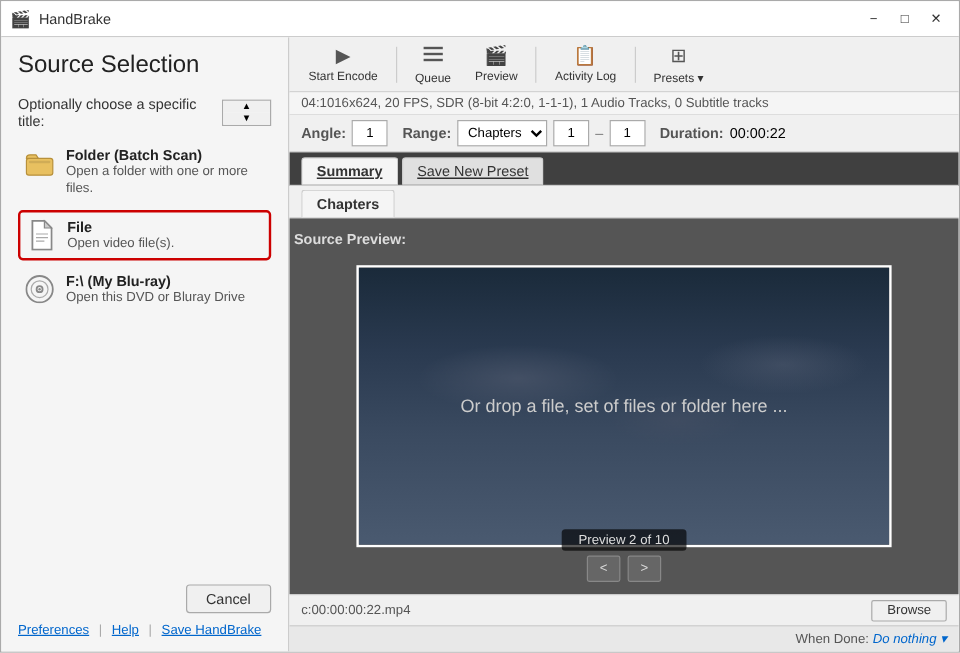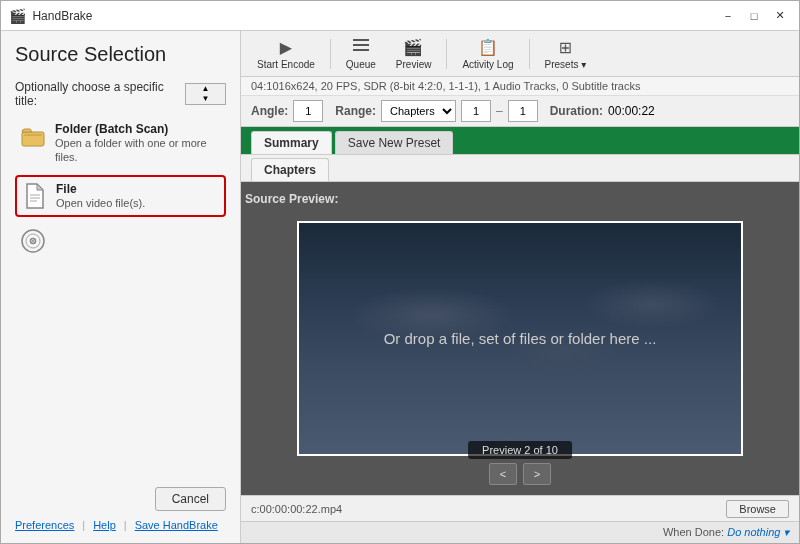--- a/index.html
+++ b/index.html
@@ -284,23 +284,24 @@
       border: 1px solid #aaa;
       background: white;
       text-align: center;
       font-size: 11px;
     }
 
     
     .tabs-row {
       display: flex;
       padding: 4px 10px 0;
-      background: #15803d;
+      background: #404040;
       border-bottom: 1px solid #ccc;
       flex-shrink: 0;
+      text-decoration: underline;
     }
     .tab {
       padding: 4px 12px;
       font-size: 12px;
       cursor: pointer;
       border: 1px solid #ccc;
       border-bottom: none;
       background: #e0e0e0;
       border-radius: 3px 3px 0 0;
       margin-right: 3px;
@@ -510,20 +511,24 @@
         </div>
 
         <div class="source-option">
           <div class="option-icon">
             <svg width="24" height="24" viewBox="0 0 24 24">
               <circle cx="12" cy="12" r="11" fill="none" stroke="#888" stroke-width="1.5"></circle>
               <circle cx="12" cy="12" r="7" fill="none" stroke="#aaa" stroke-width="1"></circle>
               <circle cx="12" cy="12" r="2.5" fill="none" stroke="#888" stroke-width="1.5"></circle>
               <circle cx="12" cy="12" r="1" fill="#888"></circle>
             </svg>
+          </div>
+          <div class="option-text">
+            <div class="option-title">F:\ (My Blu-ray)</div>
+            <div class="option-desc">Open this DVD or Bluray Drive</div>
           </div>
         </div>
 
       </div>
 
       <div class="cancel-area">
         <button class="cancel-btn">Cancel</button>
       </div>
 
       <div class="footer-links">

